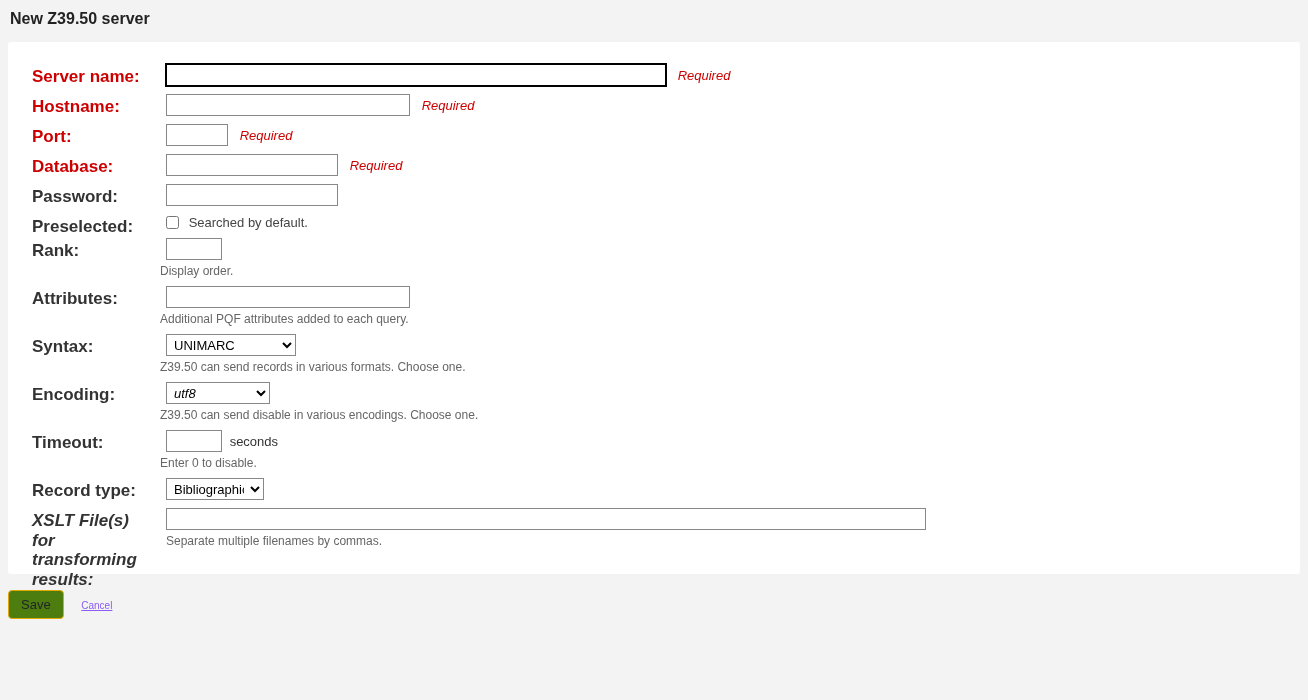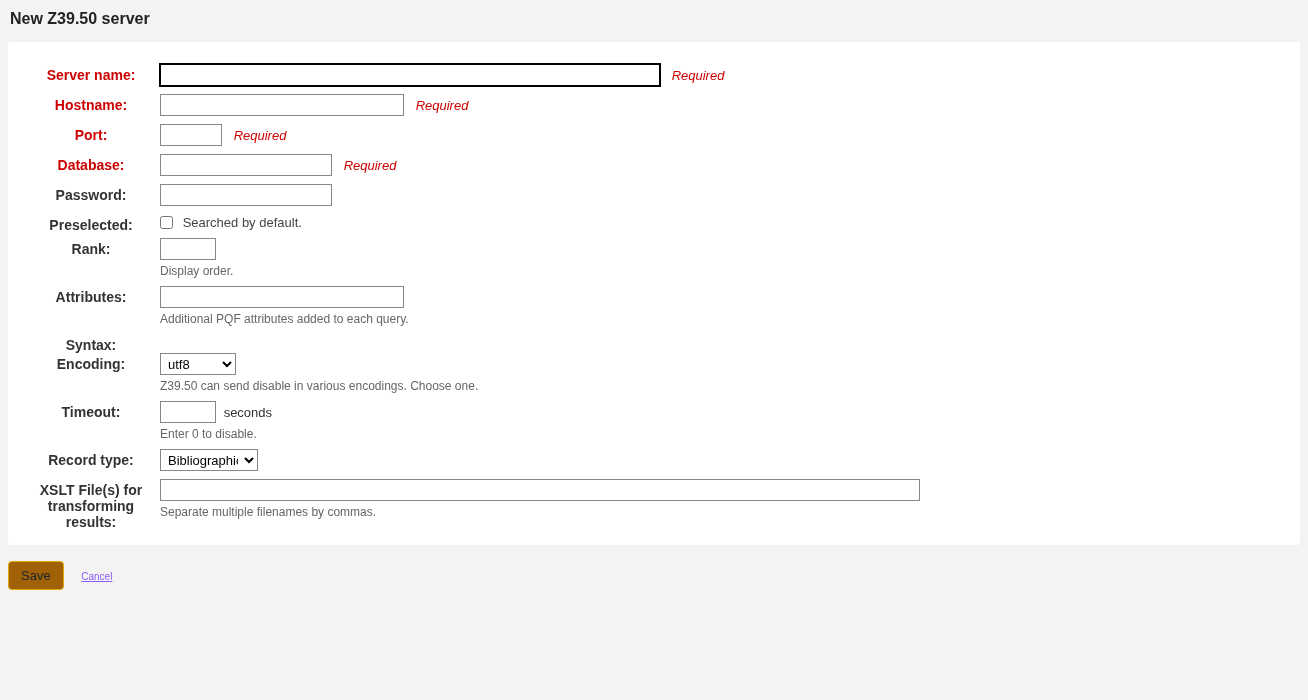--- a/index.html
+++ b/index.html
@@ -30,25 +30,25 @@
     margin: 0;
     padding: 0;
   }
   ol.form-list > li {
     clear: left;
     padding-bottom: 8px;
   }
   ol.form-list > li > label.field-label {
     float: left;
     width: 118px;
-    text-align: center;
-    margin-right: 10px;
+    text-align: left;
+    margin-right: 16px;
     font-weight: bold;
     padding-top: 3px;
-    font-size: 14px;
+    font-size: 17px;
   }
   .field-body {
     margin-left: 128px; 
   }
   .label-required { color: #c00; }
   .required-text {
     color: #c00;
     font-style: italic;
     margin-left: 8px;
   }
@@ -85,21 +85,21 @@
     color: #444;
     vertical-align: middle;
     margin-top: 28px;
   }
 
   .actions {
     margin-top: 14px;
     padding: 2px 0 0 0;
   }
   .btn-save {
-    background: #a16207;
+    background: #4d7c0f;
     border: 1px solid #e0a800;
     border-radius: 4px;
     padding: 6px 12px;
     font-size: 13px;
     font-family: inherit;
     color: #212529;
     cursor: pointer;
   }
   .btn-cancel {
     background: transparent;
@@ -182,26 +182,32 @@
       <li>
         <label class="field-label">Attributes:</label>
         <div class="field-body">
           <input type="text" class="w-md" value="" style="">
           <div class="hint">Additional PQF attributes added to each query.</div>
         </div>
       </li>
 
       <li>
         <label class="field-label">Syntax:</label>
+        <div class="field-body">
+          <select style="width:130px;">
+            <option>UNIMARC</option>
+          </select>
+          <div class="hint">Z39.50 can send records in various formats. Choose one.</div>
+        </div>
       </li>
 
       <li>
         <label class="field-label">Encoding:</label>
         <div class="field-body">
-          <select style="width:76px;">
+          <select style="width:104px;font-style:italic;">
             <option>utf8</option>
           </select>
           <div class="hint">Z39.50 can send disable in various encodings. Choose one.</div>
         </div>
       </li>
 
       <li>
         <label class="field-label">Timeout:</label>
         <div class="field-body">
           <input type="text" class="w-xxs" value="" style="">
@@ -213,21 +219,21 @@
       <li>
         <label class="field-label">Record type:</label>
         <div class="field-body">
           <select style="width:98px;">
             <option>Bibliographic</option>
           </select>
         </div>
       </li>
 
       <li>
-        <label class="field-label" style="line-height:1.15;">XSLT File(s) for transforming results:</label>
+        <label class="field-label" style="line-height:1.15;font-style:italic;">XSLT File(s) for transforming results:</label>
         <div class="field-body">
           <input type="text" class="w-lg" value="" style="">
           <div class="hint">Separate multiple filenames by commas.</div>
         </div>
       </li>
 
     </ol>
   </div>
 
   <div class="actions">

